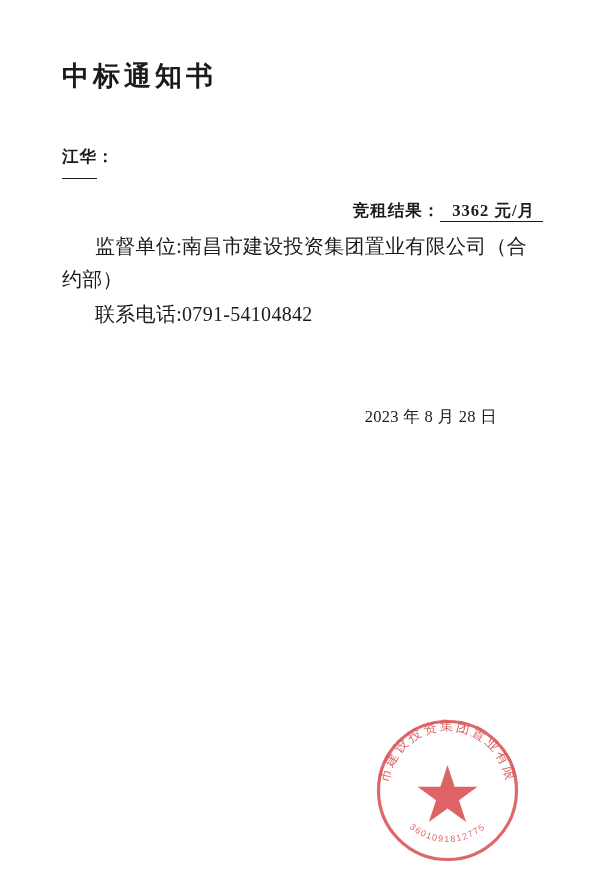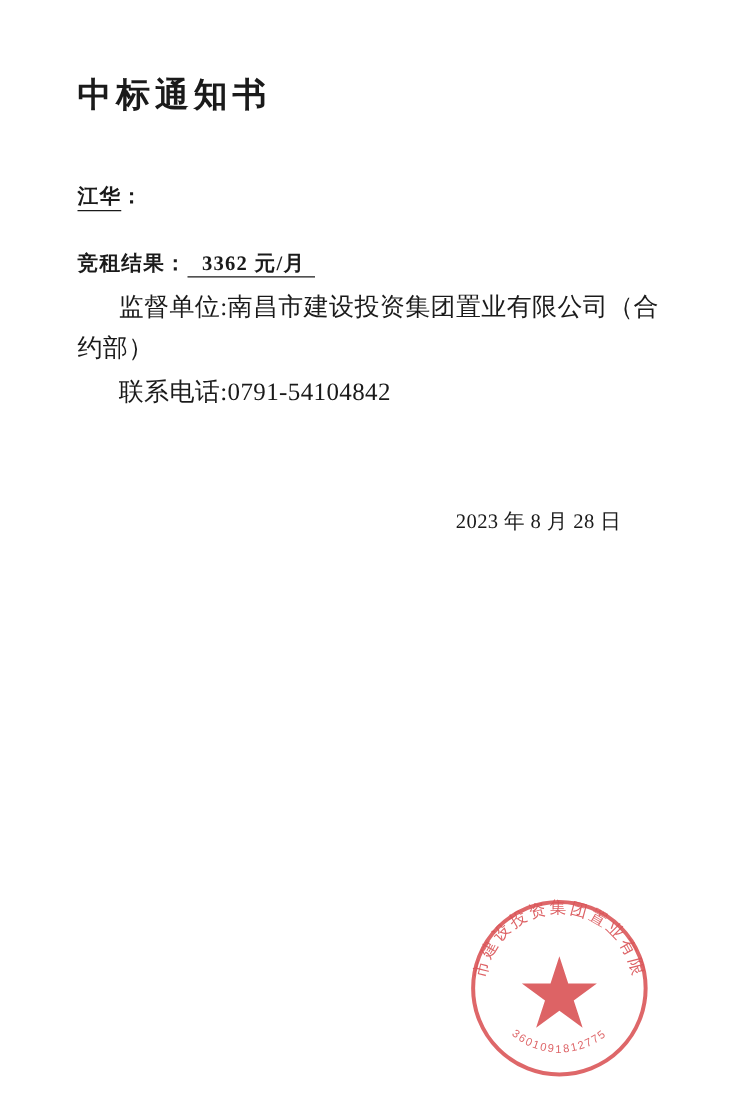--- a/index.html
+++ b/index.html
@@ -31,21 +31,21 @@
     font-family: "Liberation Serif", "DejaVu Serif", serif;
   }
   .salutation {
     margin-top: 52px;
     font-size: 16.5px;
     font-weight: bold;
     letter-spacing: 1px;
   }
   .salutation .name {
     border-bottom: 1.2px solid #1a1a1a;
-    padding-bottom: 2px;
+    padding-bottom: 12px;
   }
   .body-para {
     margin-top: 16px;
     font-size: 16.5px;
     line-height: 35px;
     text-align: justify;
     text-justify: inter-ideograph;
     text-indent: 33px;
     letter-spacing: 0.4px;
   }
@@ -53,20 +53,21 @@
     font-weight: bold;
     border-bottom: 1.2px solid #1a1a1a;
     padding-bottom: 1px;
   }
   .result-line {
     margin-top: 26px;
     font-size: 16.5px;
     font-weight: bold;
     letter-spacing: 1px;
     line-height: 34px;
+    text-align: right;
   }
   .result-value {
     border-bottom: 1.2px solid #1a1a1a;
     padding: 0 8px 1px 12px;
     font-weight: bold;
   }
   .notice-para {
     margin-top: 30px;
     font-size: 16.5px;
     line-height: 35px;

